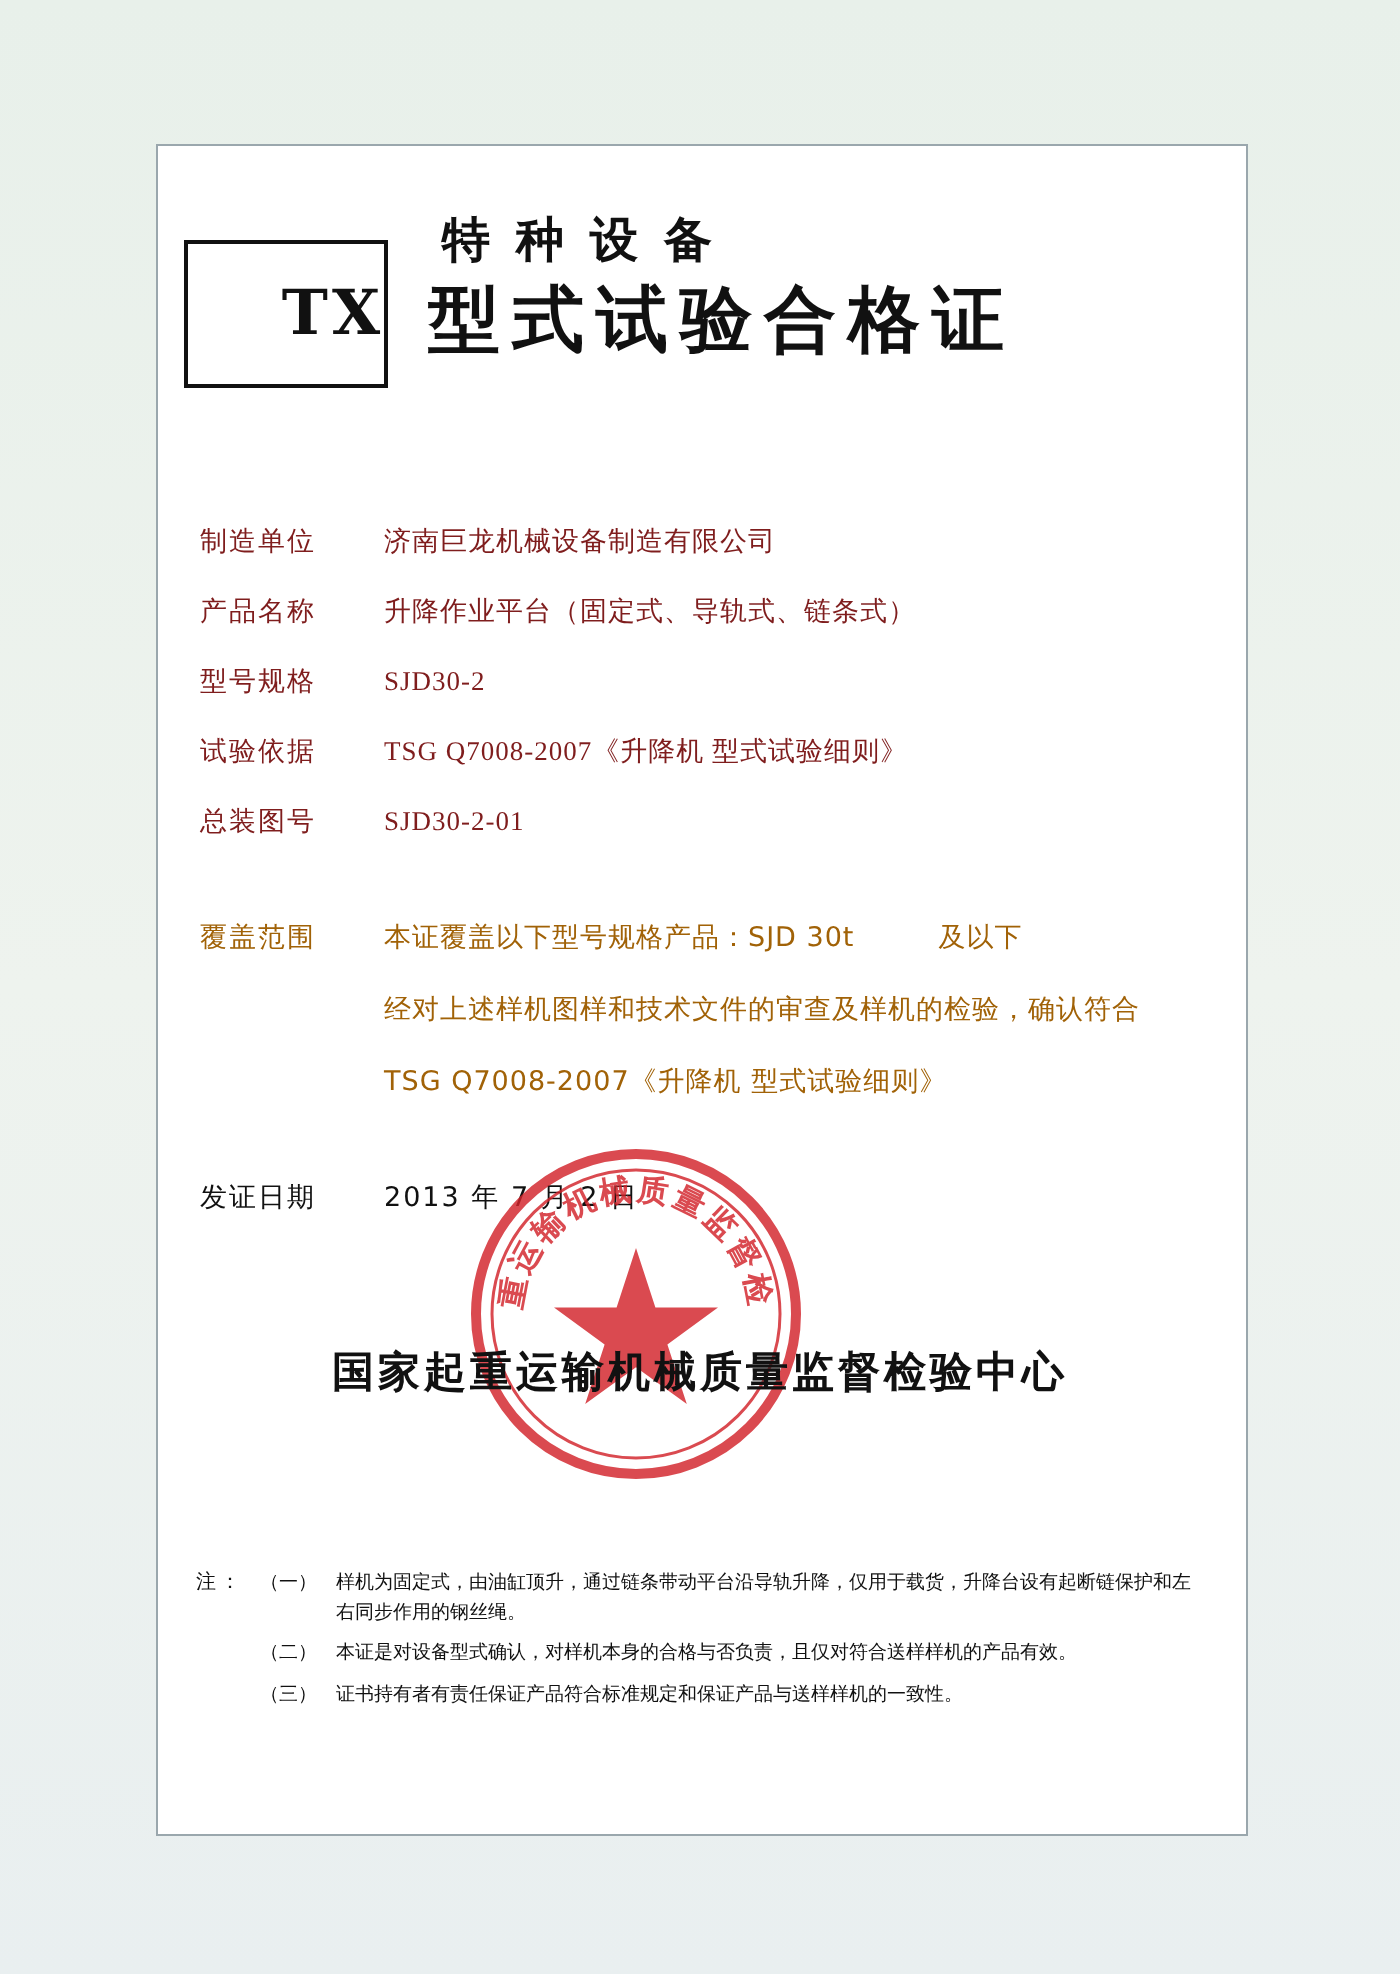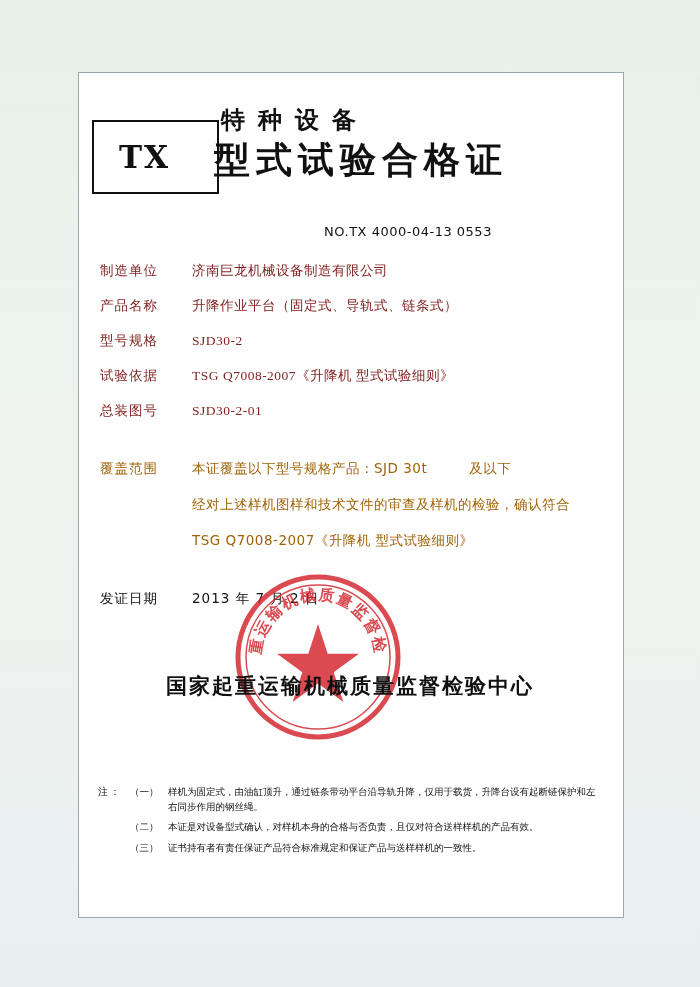--- a/index.html
+++ b/index.html
@@ -50,22 +50,21 @@
 
   .tx-box {
     position: absolute;
     left: 14px;
     top: 48px;
     width: 98px;
     height: 70px;
     border: 2px solid #111;
     display: flex;
     align-items: center;
-    justify-content: flex-start;
-    padding-left: 25px;
+    justify-content: flex-end;
   }
   .tx-box span {
     font-family: "DejaVu Serif", "Liberation Serif", serif;
     font-size: 31px;
     font-weight: bold;
     letter-spacing: 2px;
     color: #111;
   }
 
   .title-block {
@@ -299,21 +298,20 @@
 
     <div class="tx-box">
       <span>TX</span>
     </div>
 
     <div class="title-block">
       <div class="title-main">特种设备</div>
       <div class="title-sub">型式试验合格证</div>
     </div>
 
-    <div class="cert-no">NO.TX 4000-04-13 0553</div>
 
     <div class="fields">
       <div class="field-row">
         <div class="field-label">制造单位</div>
         <div class="field-value">济南巨龙机械设备制造有限公司</div>
       </div>
       <div class="field-row">
         <div class="field-label">产品名称</div>
         <div class="field-value">升降作业平台（固定式、导轨式、链条式）</div>
       </div>

